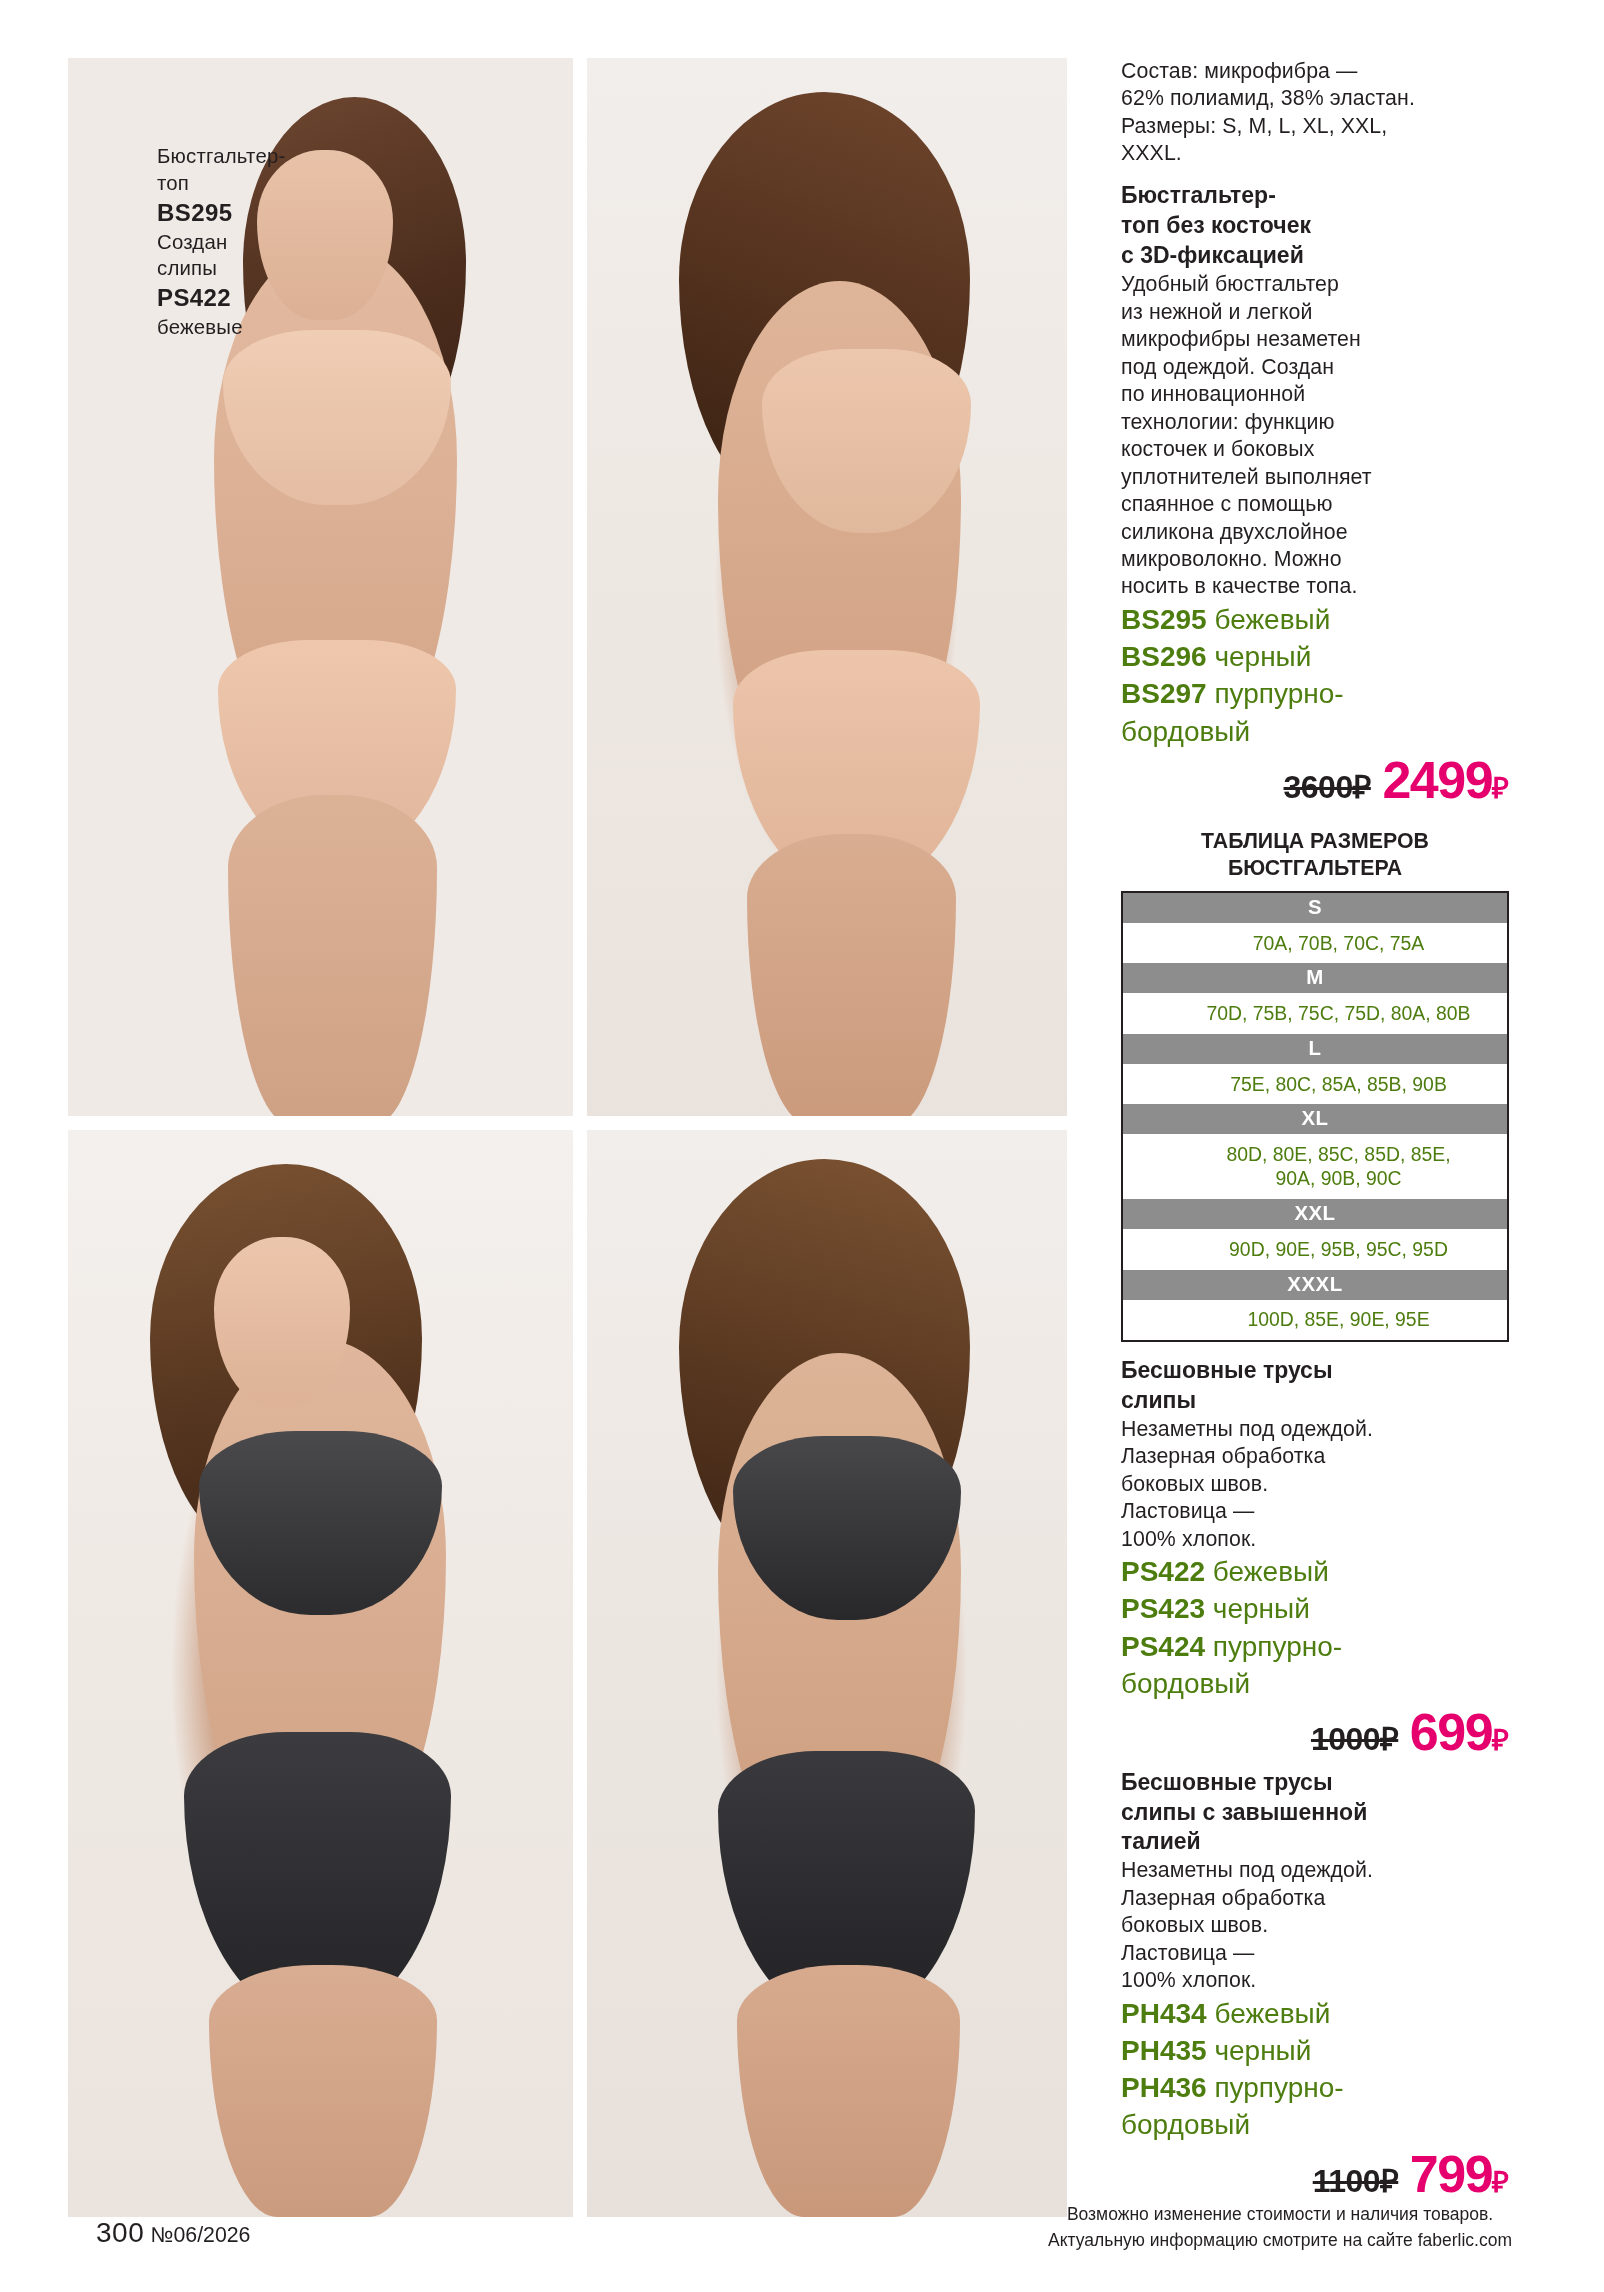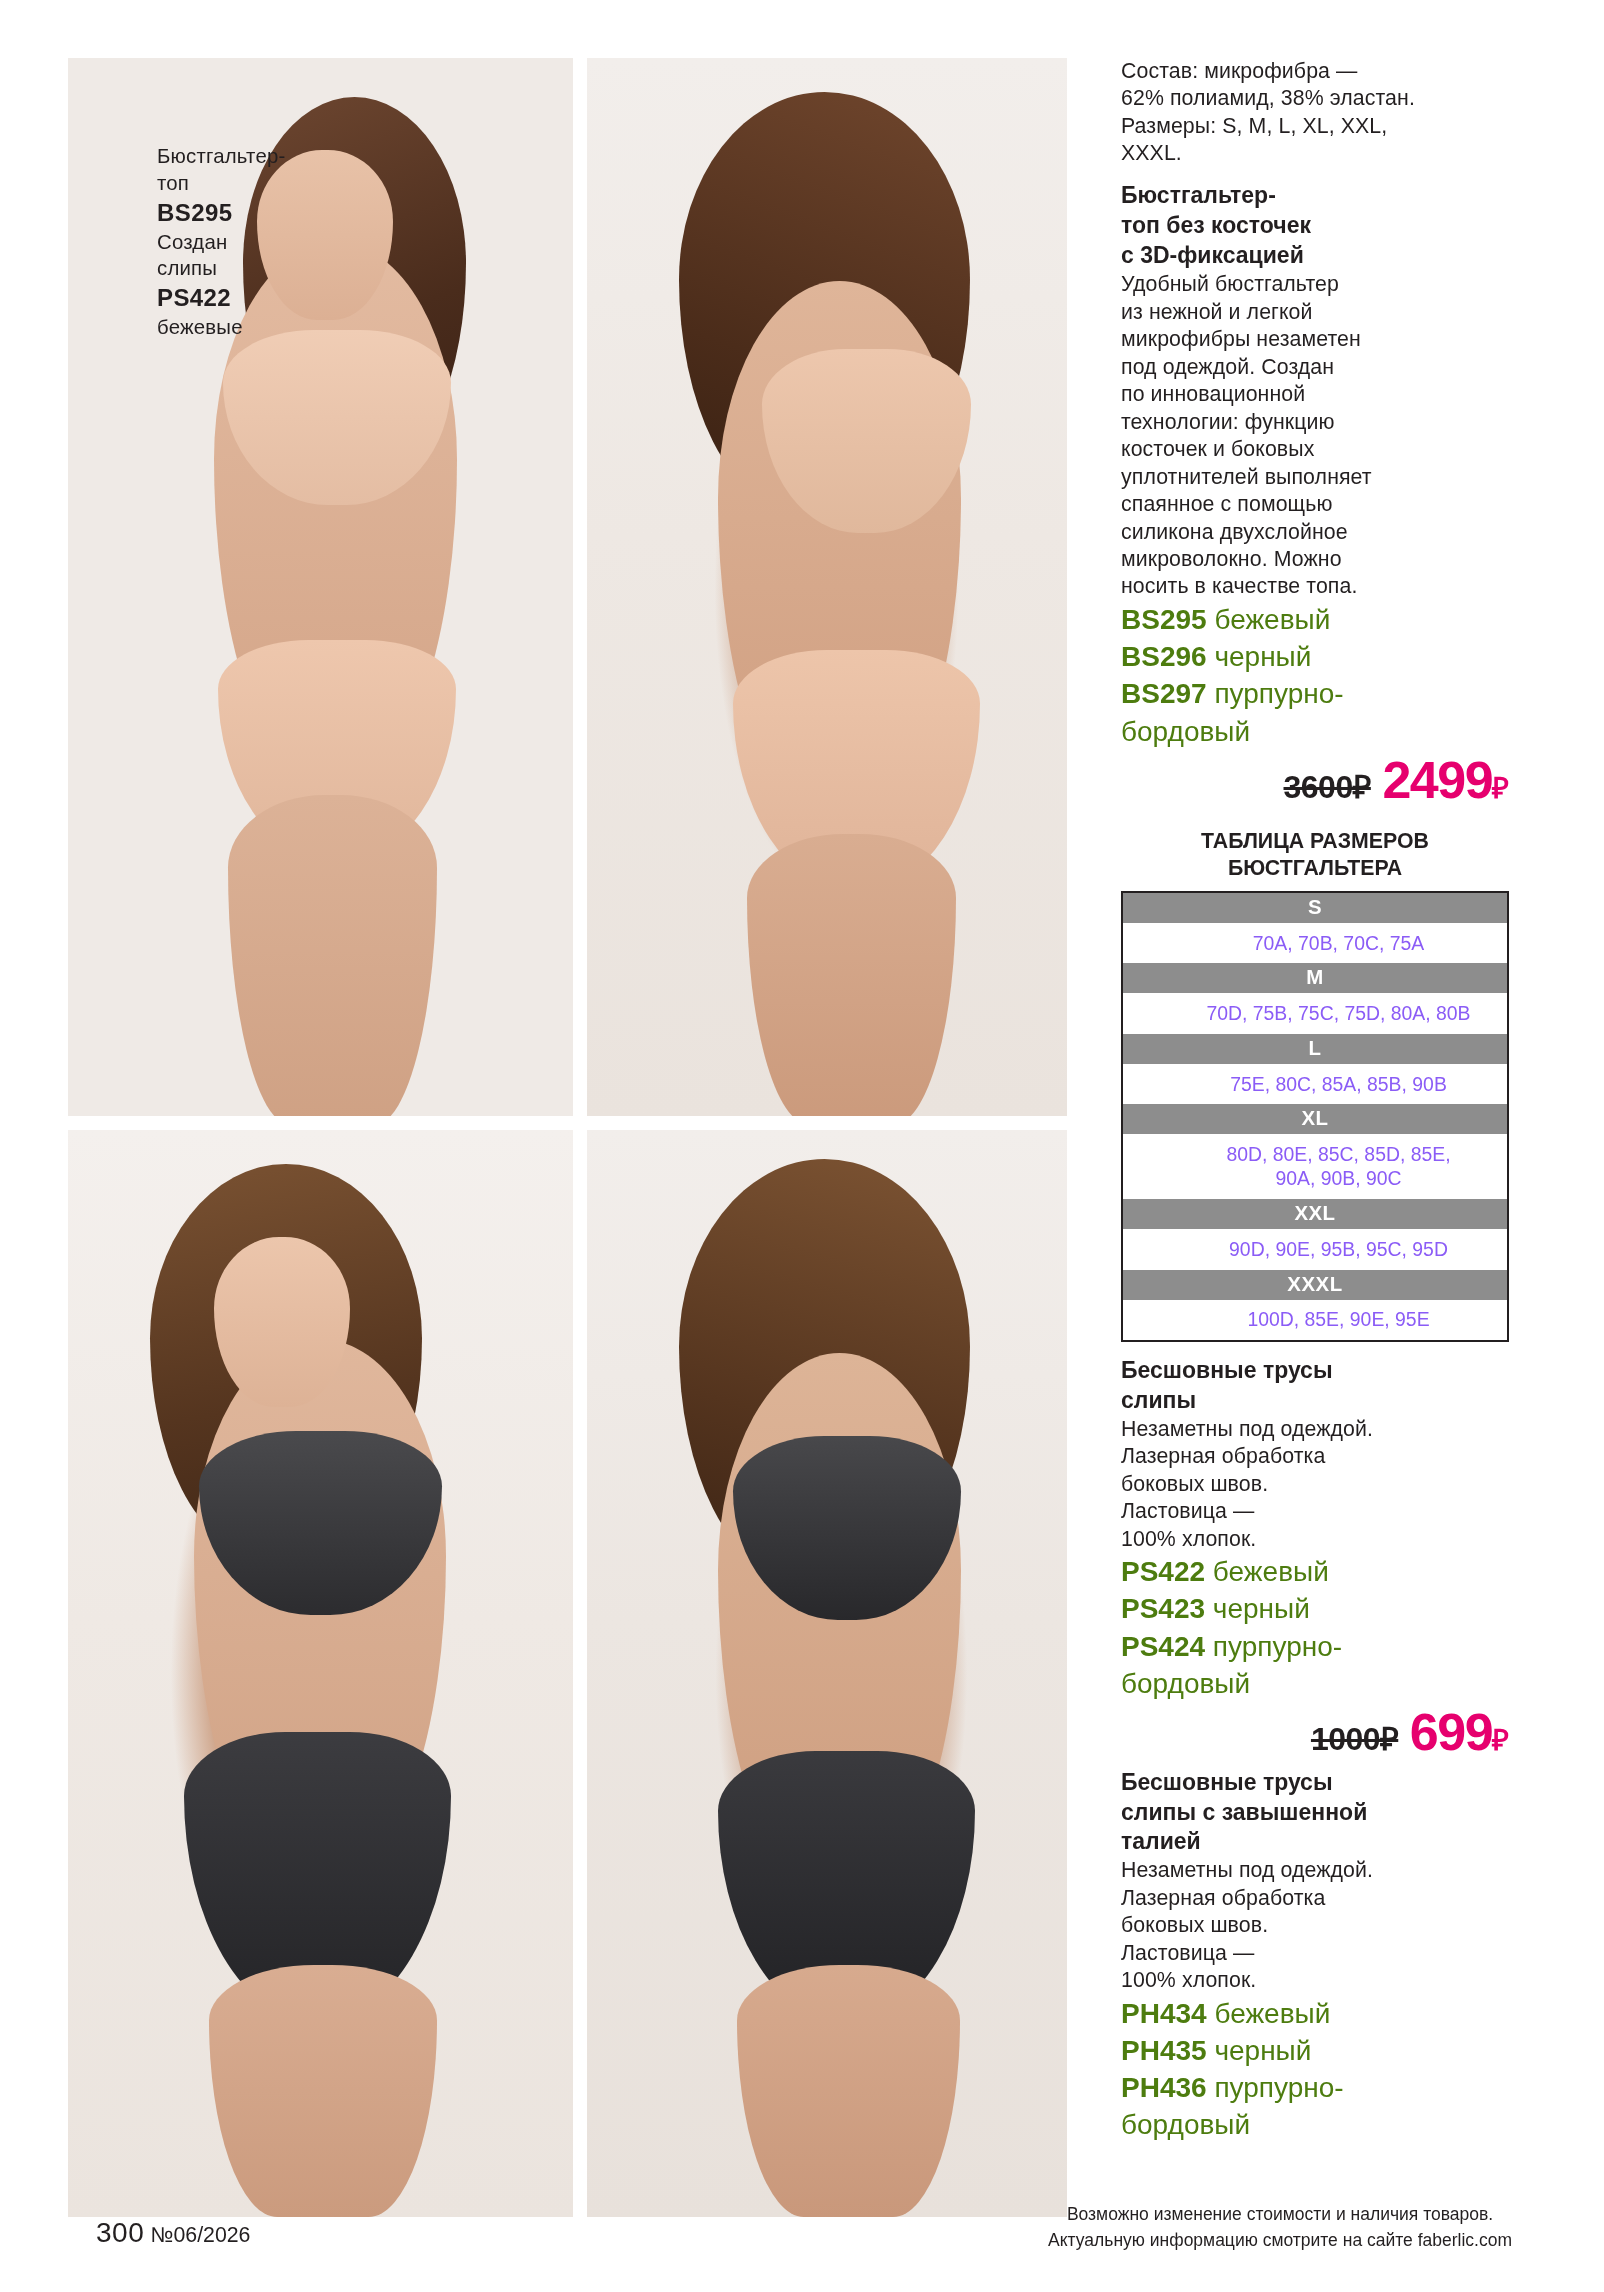--- a/index.html
+++ b/index.html
@@ -160,21 +160,21 @@
     color: #ffffff;
     text-align: center;
     font-weight: bold;
     font-size: 20.4px;
     padding: 2.9px 0 3.9px 0;
     letter-spacing: 0.5px;
   }
   .size-table .val {
     text-align: center;
     font-size: 19.4px;
-    color: #8b5cf6;
+    color: #4d7c0f;
     padding: 7.8px 5.8px 8.7px 5.8px;
     line-height: 1.25;
     margin-left: 47px;
   }
 
   
   .footer-left {
     position: absolute;
     left: 68px;
     bottom: 43px;
@@ -376,20 +376,24 @@
       <div class="color-line">
         <span class="art">PH435</span>
         <span>черный</span>
       </div>
       <div class="color-line">
         <span class="art">PH436</span>
         <span style="white-space:pre-line">пурпурно-
 бордовый</span>
       </div>
 
+      <div class="price-row">
+        <span class="old-price">1100₽</span>
+        <span class="new-price"><span>799</span><span class="rub">₽</span></span>
+      </div>
     </div>
 
   </div>
 
   <div class="footer-left">
     <span class="pg">300</span>
     <span class="iss">№06/2026</span>
   </div>
   <div class="footer-right">
     <div>Возможно изменение стоимости и наличия товаров.</div>

